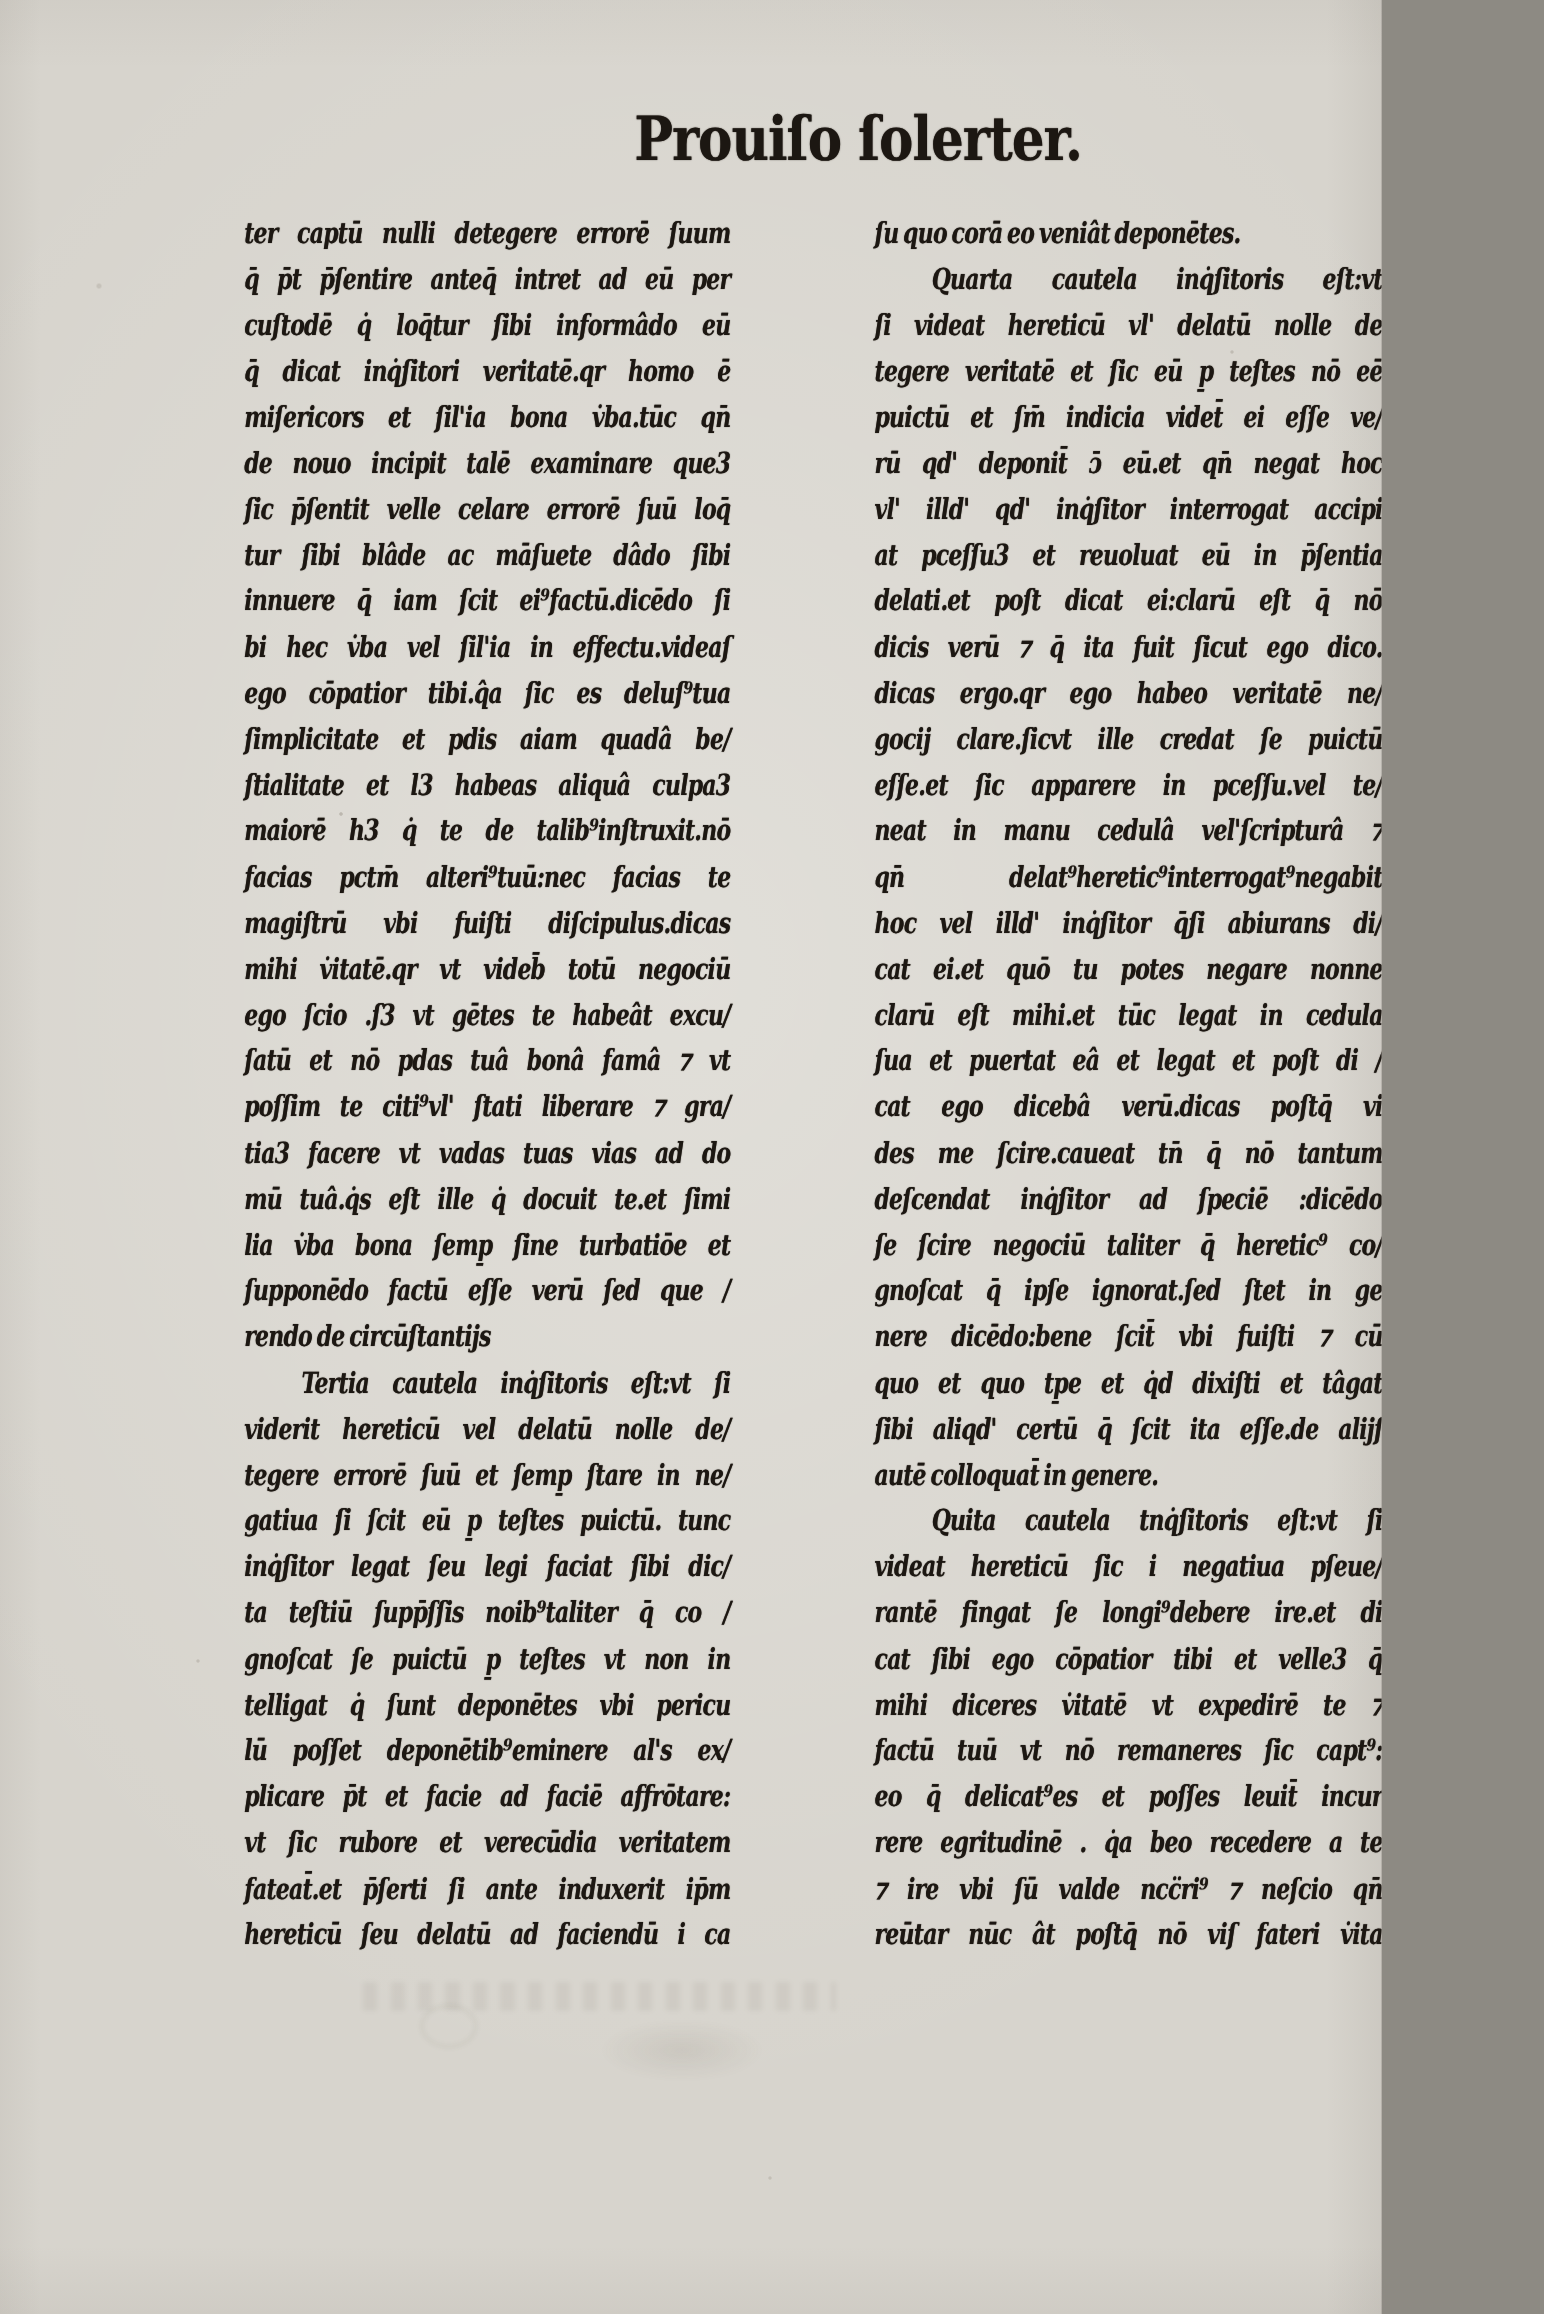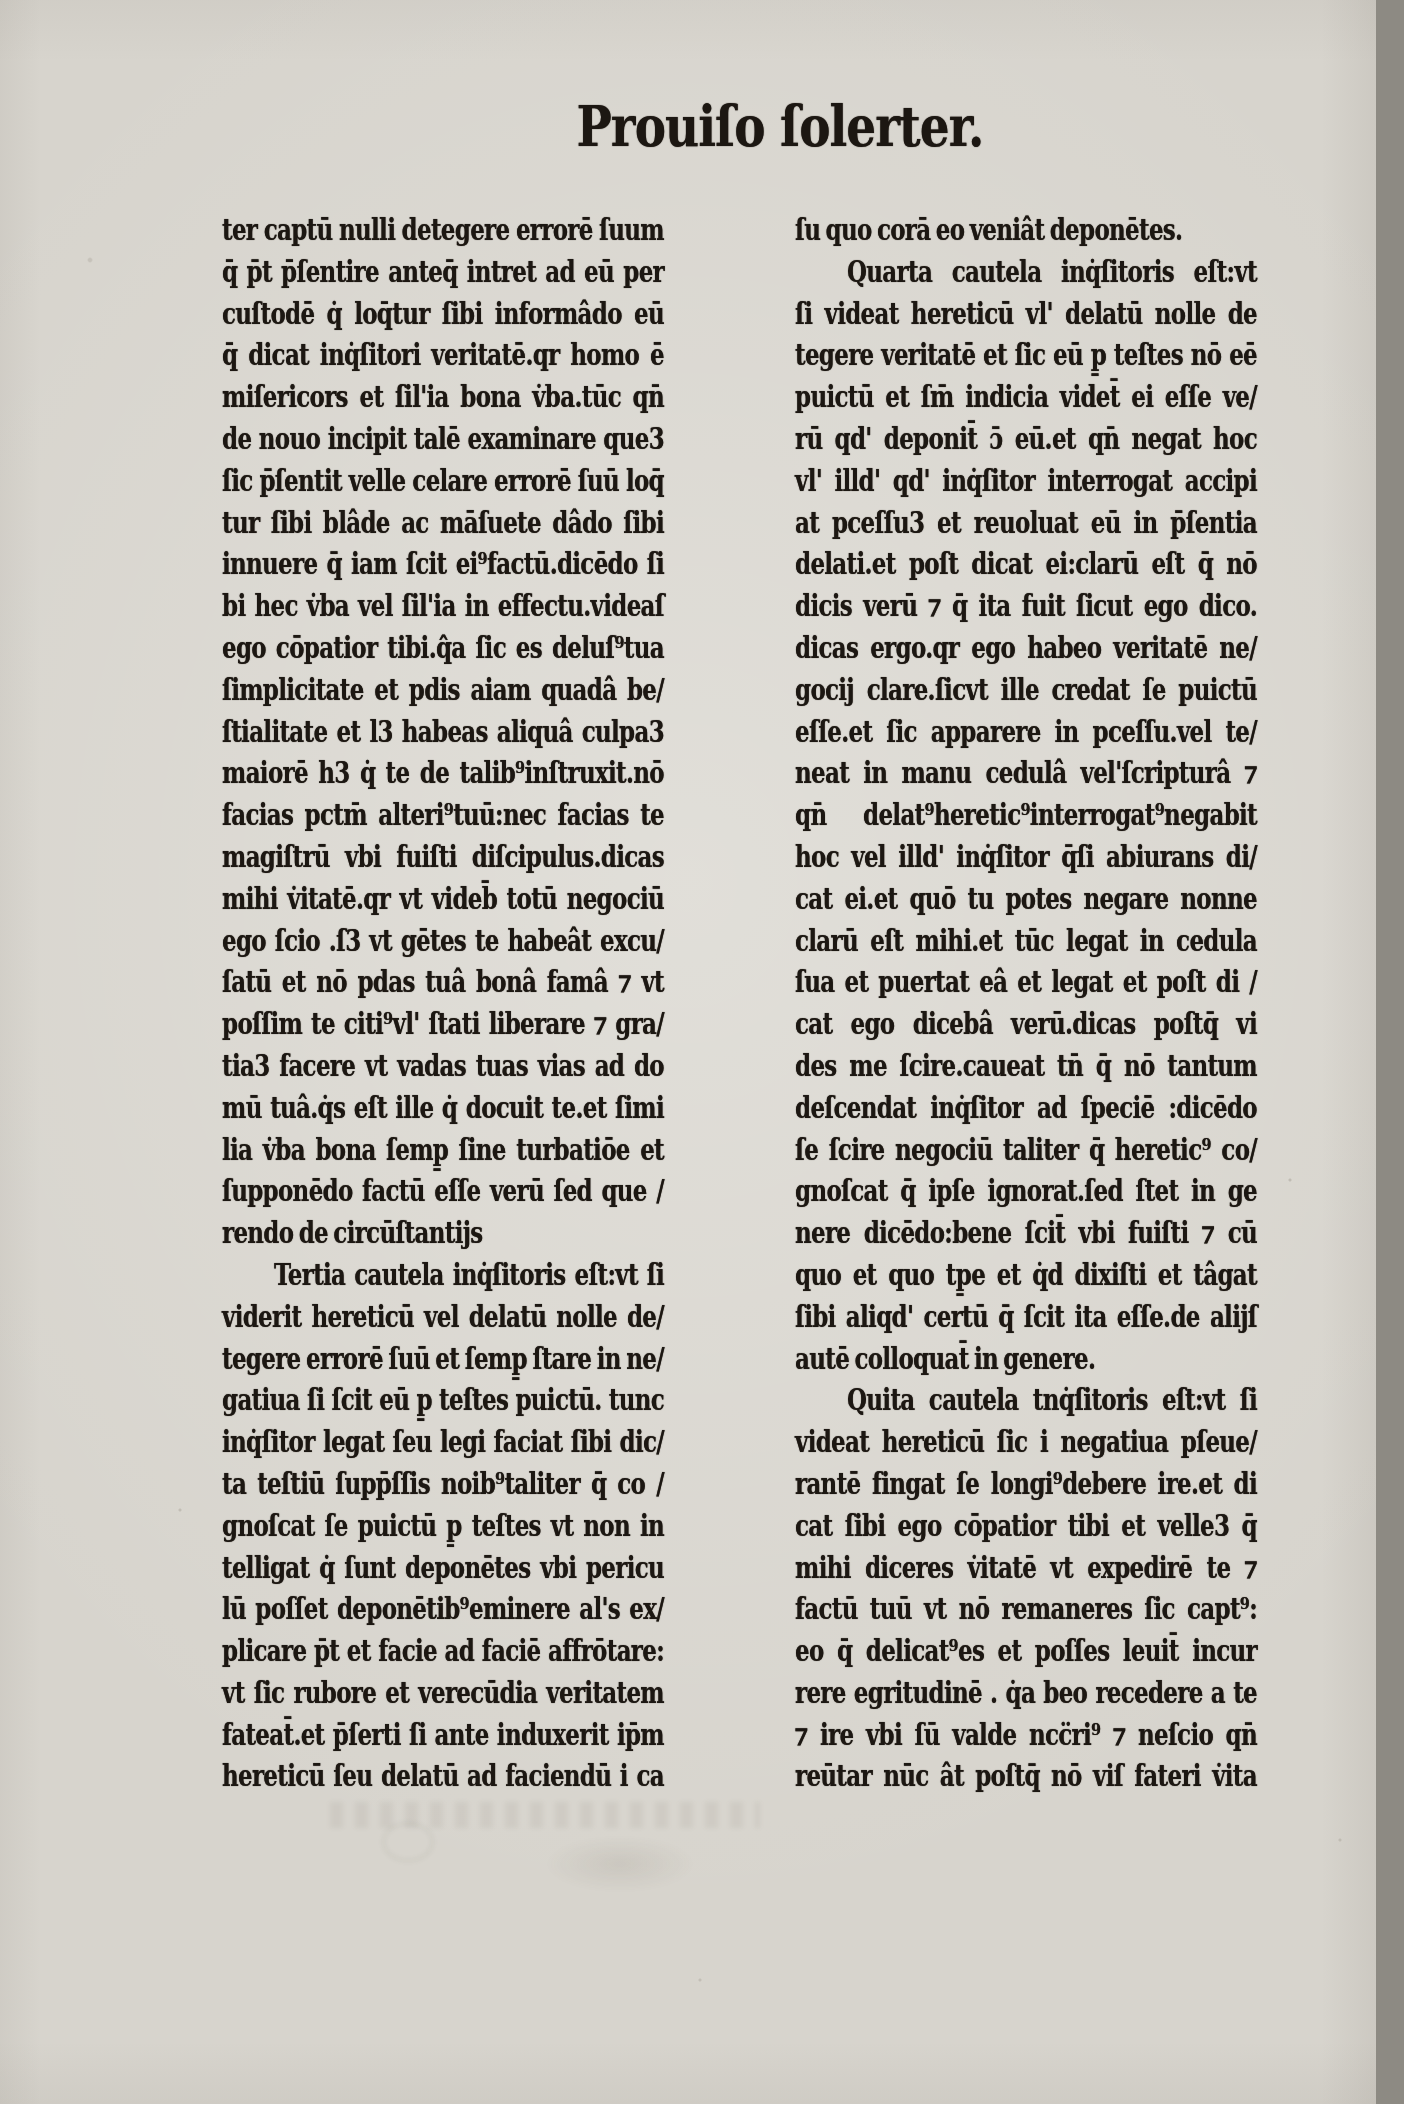--- a/index.html
+++ b/index.html
@@ -3,21 +3,21 @@
 <meta charset="utf-8">
 <style>
   html, body { margin: 0; padding: 0; }
   body {
     width: 1404px; height: 2104px;
     font-family: "DejaVu Serif", "Liberation Serif", serif;
     background: #8d8a83;
   }
   .page {
     position: relative;
-    width: 1376px; height: 2104px;
+    width: 1256px; height: 2104px;
     overflow: hidden;
     background-color: #d7d4cd;
     background-image:
       radial-gradient(circle 2px at 310px 740px, rgba(90,80,65,.25) 0 1.2px, transparent 2px),
       radial-gradient(circle 2px at 1120px 320px, rgba(90,80,65,.2) 0 1px, transparent 2px),
       radial-gradient(circle 2px at 180px 1510px, rgba(90,80,65,.18) 0 1px, transparent 2px),
       radial-gradient(circle 2px at 1290px 1180px, rgba(90,80,65,.2) 0 1px, transparent 2px),
       radial-gradient(circle 2px at 700px 1980px, rgba(90,80,65,.16) 0 1px, transparent 2px),
       radial-gradient(circle 3px at 90px 260px, rgba(90,80,65,.14) 0 1.5px, transparent 3px),
       radial-gradient(circle 2px at 1340px 1840px, rgba(90,80,65,.16) 0 1px, transparent 2px),
@@ -32,25 +32,26 @@
     font-size: 47px; font-weight: 700;
     text-align: center;
     letter-spacing: -1px;
     transform: scaleY(1.18);
     transform-origin: center;
     text-shadow: 0 0 1px rgba(25,18,10,.85);
     white-space: nowrap;
   }
   .col {
     position: absolute;
-    top: 208px;
-    font-size: 23px;
+    top: 192px;
+    font-size: 20px;
     font-weight: 700;
     letter-spacing: -0.7px;
     word-spacing: -2px;
+    font-style: italic;
   }
   .col-left  { left: 222px; width: 442px; }
   .col-right { left: 795px; width: 462px; }
   .line {
     display: block;
     height: 41.8px; line-height: 41.8px;
     text-align: justify;
     text-align-last: justify;
     transform: scaleY(1.32);
     transform-origin: left center;

